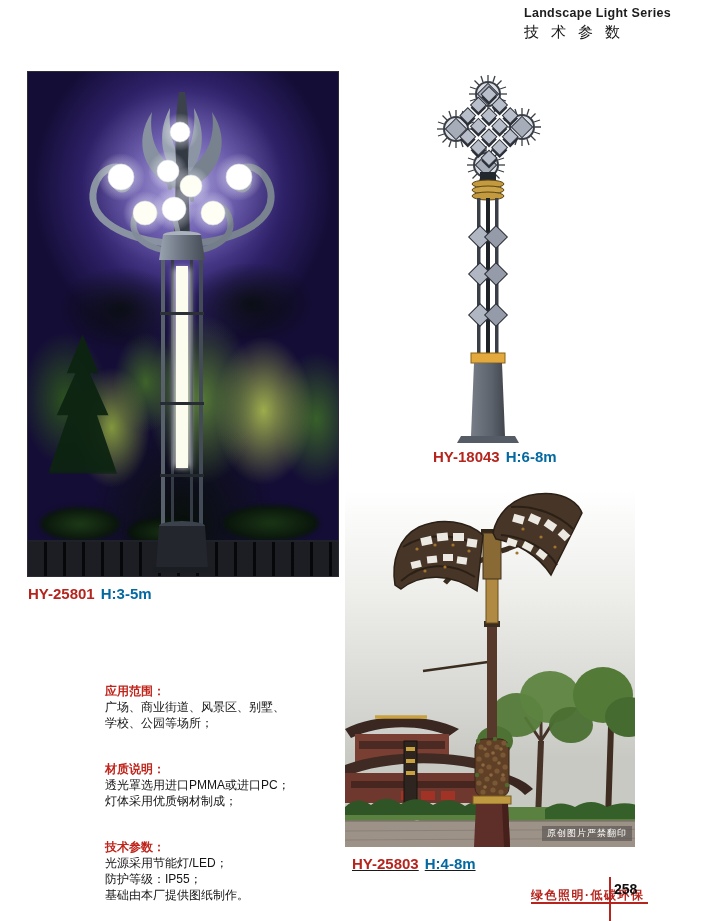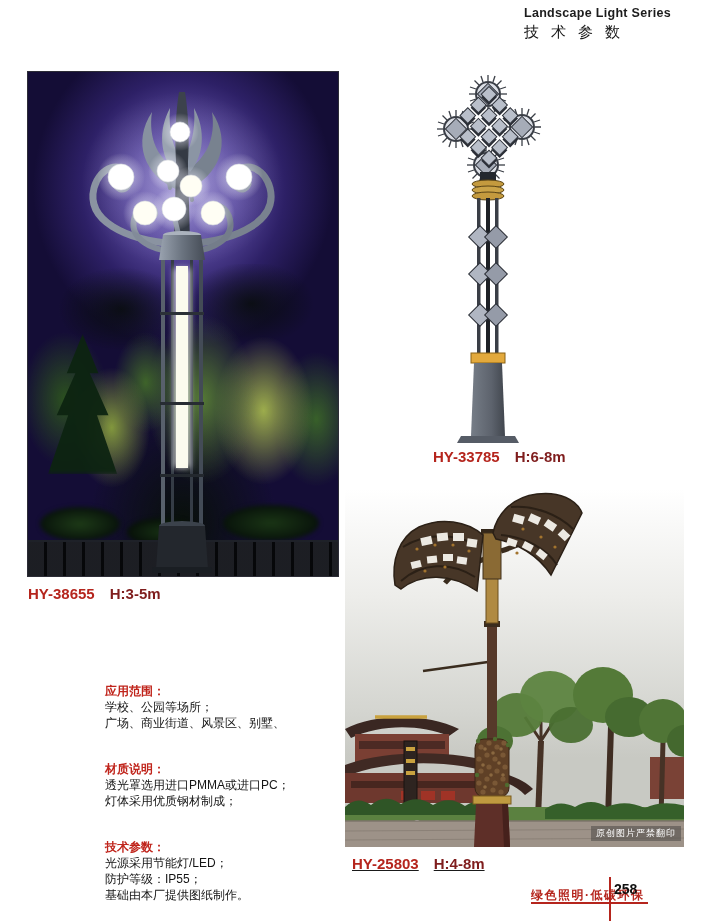--- a/index.html
+++ b/index.html
@@ -37,34 +37,34 @@
   .b3{right:6%;bottom:7%;width:96px;height:36px;background:radial-gradient(#1a3515,#07110a 75%);}
   .p1-ground{position:absolute;left:0;bottom:0;width:100%;height:34px;background:#0b0d11;
       border-top:2px solid #1e2128;}
   .p1-ground:after{content:"";position:absolute;inset:0;
       background:repeating-linear-gradient(90deg, rgba(90,90,100,.22) 0 16px, rgba(0,0,0,.45) 16px 19px);}
   .lamp1{position:absolute;left:0;top:0;width:312px;height:506px;}
 
   
   .plabel{position:absolute;font-size:15px;white-space:nowrap;}
   .plabel .code{color:#b5251d;font-weight:bold;}
-  .plabel .hgt{color:#7f1d1d;font-weight:bold;margin-left:15px;}
+  .plabel .hgt{color:#0369a1;font-weight:bold;margin-left:6px;}
   .lab1{left:28px;top:585px;}
   .lab2{left:433px;top:448px;}
   .lab3{left:352px;top:855px;text-decoration:underline;}
 
   
   .specs{position:absolute;left:105px;top:653px;width:235px;font-size:12px;line-height:16px;color:#141414;}
   .spec-head{color:#c0251c;font-weight:bold;margin-top:30px;}
 
   
   .art2{position:absolute;left:398px;top:66px;width:230px;height:382px;}
 
   
-  .photo3{position:absolute;left:345px;top:489px;width:339px;height:358px;overflow:hidden;}
+  .photo3{position:absolute;left:345px;top:489px;width:290px;height:358px;overflow:hidden;}
   .p3-sky{position:absolute;inset:0;background:linear-gradient(#ffffff 0%,#ededea 30%,#d4d5d0 62%,#c8c9c3 75%);}
   .p3-svg{position:absolute;left:0;top:0;width:345px;height:358px;}
   .wm{position:absolute;right:3px;bottom:6px;background:rgba(84,80,76,.6);color:#fff;
       font-size:9px;letter-spacing:1px;padding:1px 5px;}
 
   
   .ft-slogan{position:absolute;left:531px;top:887px;font-size:12px;font-weight:bold;color:#b5251d;
       letter-spacing:1.5px;white-space:nowrap;}
   .ft-vline{position:absolute;left:609px;top:877px;width:2px;height:44px;background:#b5251d;}
   .ft-page{position:absolute;left:614px;top:881px;font-size:14px;font-weight:bold;color:#101010;}
@@ -156,21 +156,21 @@
         <rect x="132" y="402" width="44" height="3" fill="#23282e"></rect>
       </g>
       <g>
         <ellipse cx="154" cy="454" rx="23" ry="5" fill="#3b424b"></ellipse>
         <path d="M131,454 L177,454 L180,497 L128,497 Z" fill="#23272d"></path>
         <rect x="124" y="495" width="60" height="6" rx="2" fill="#1a1e23"></rect>
       </g>
     </svg>
   </div>
   <div class="plabel lab1">
-    <span class="code">HY-38655</span><span class="hgt">H:3-5m</span>
+    <span class="code">HY-25801</span><span class="hgt">H:3-5m</span>
   </div>
 
   <svg class="art2" viewBox="0 0 230 382">
     <defs>
       <linearGradient id="col2" x1="0" y1="0" x2="1" y2="0">
         <stop offset="0" stop-color="#767d87"></stop>
           <stop offset=".6" stop-color="#5d636d"></stop>
         <stop offset="1" stop-color="#41464e"></stop>
         </linearGradient>
     </defs>
@@ -320,27 +320,27 @@
       <rect x="90" y="200" width="16" height="16" transform="rotate(45 98 208)" fill="#959ba8"></rect>
       <rect x="74" y="241" width="16" height="16" transform="rotate(45 82 249)" fill="#b0b6c2"></rect>
       <rect x="90" y="241" width="16" height="16" transform="rotate(45 98 249)" fill="#959ba8"></rect>
     </g>
 
     <rect x="73" y="287" width="34" height="10" fill="#e3a93c" stroke="#8a6215"></rect>
     <path d="M76,297 L104,297 L107,370 L73,370 Z" fill="url(#col2)"></path>
     <path d="M63,370 L117,370 L121,377 L59,377 Z" fill="#565c66"></path>
   </svg>
   <div class="plabel lab2">
-    <span class="code">HY-33785</span><span class="hgt">H:6-8m</span>
+    <span class="code">HY-18043</span><span class="hgt">H:6-8m</span>
   </div>
 
   <div class="specs">
     <div class="spec-head">应用范围：</div>
+    <div class="spec-line">广场、商业街道、风景区、别墅、</div>
     <div class="spec-line">学校、公园等场所；</div>
-    <div class="spec-line">广场、商业街道、风景区、别墅、</div>
     <div class="spec-head">材质说明：</div>
     <div class="spec-line">透光罩选用进口PMMA或进口PC；</div>
     <div class="spec-line">灯体采用优质钢材制成；</div>
     <div class="spec-head">技术参数：</div>
     <div class="spec-line">光源采用节能灯/LED；</div>
     <div class="spec-line">防护等级：IP55；</div>
     <div class="spec-line">基础由本厂提供图纸制作。</div>
   </div>
 
   <div class="photo3">

